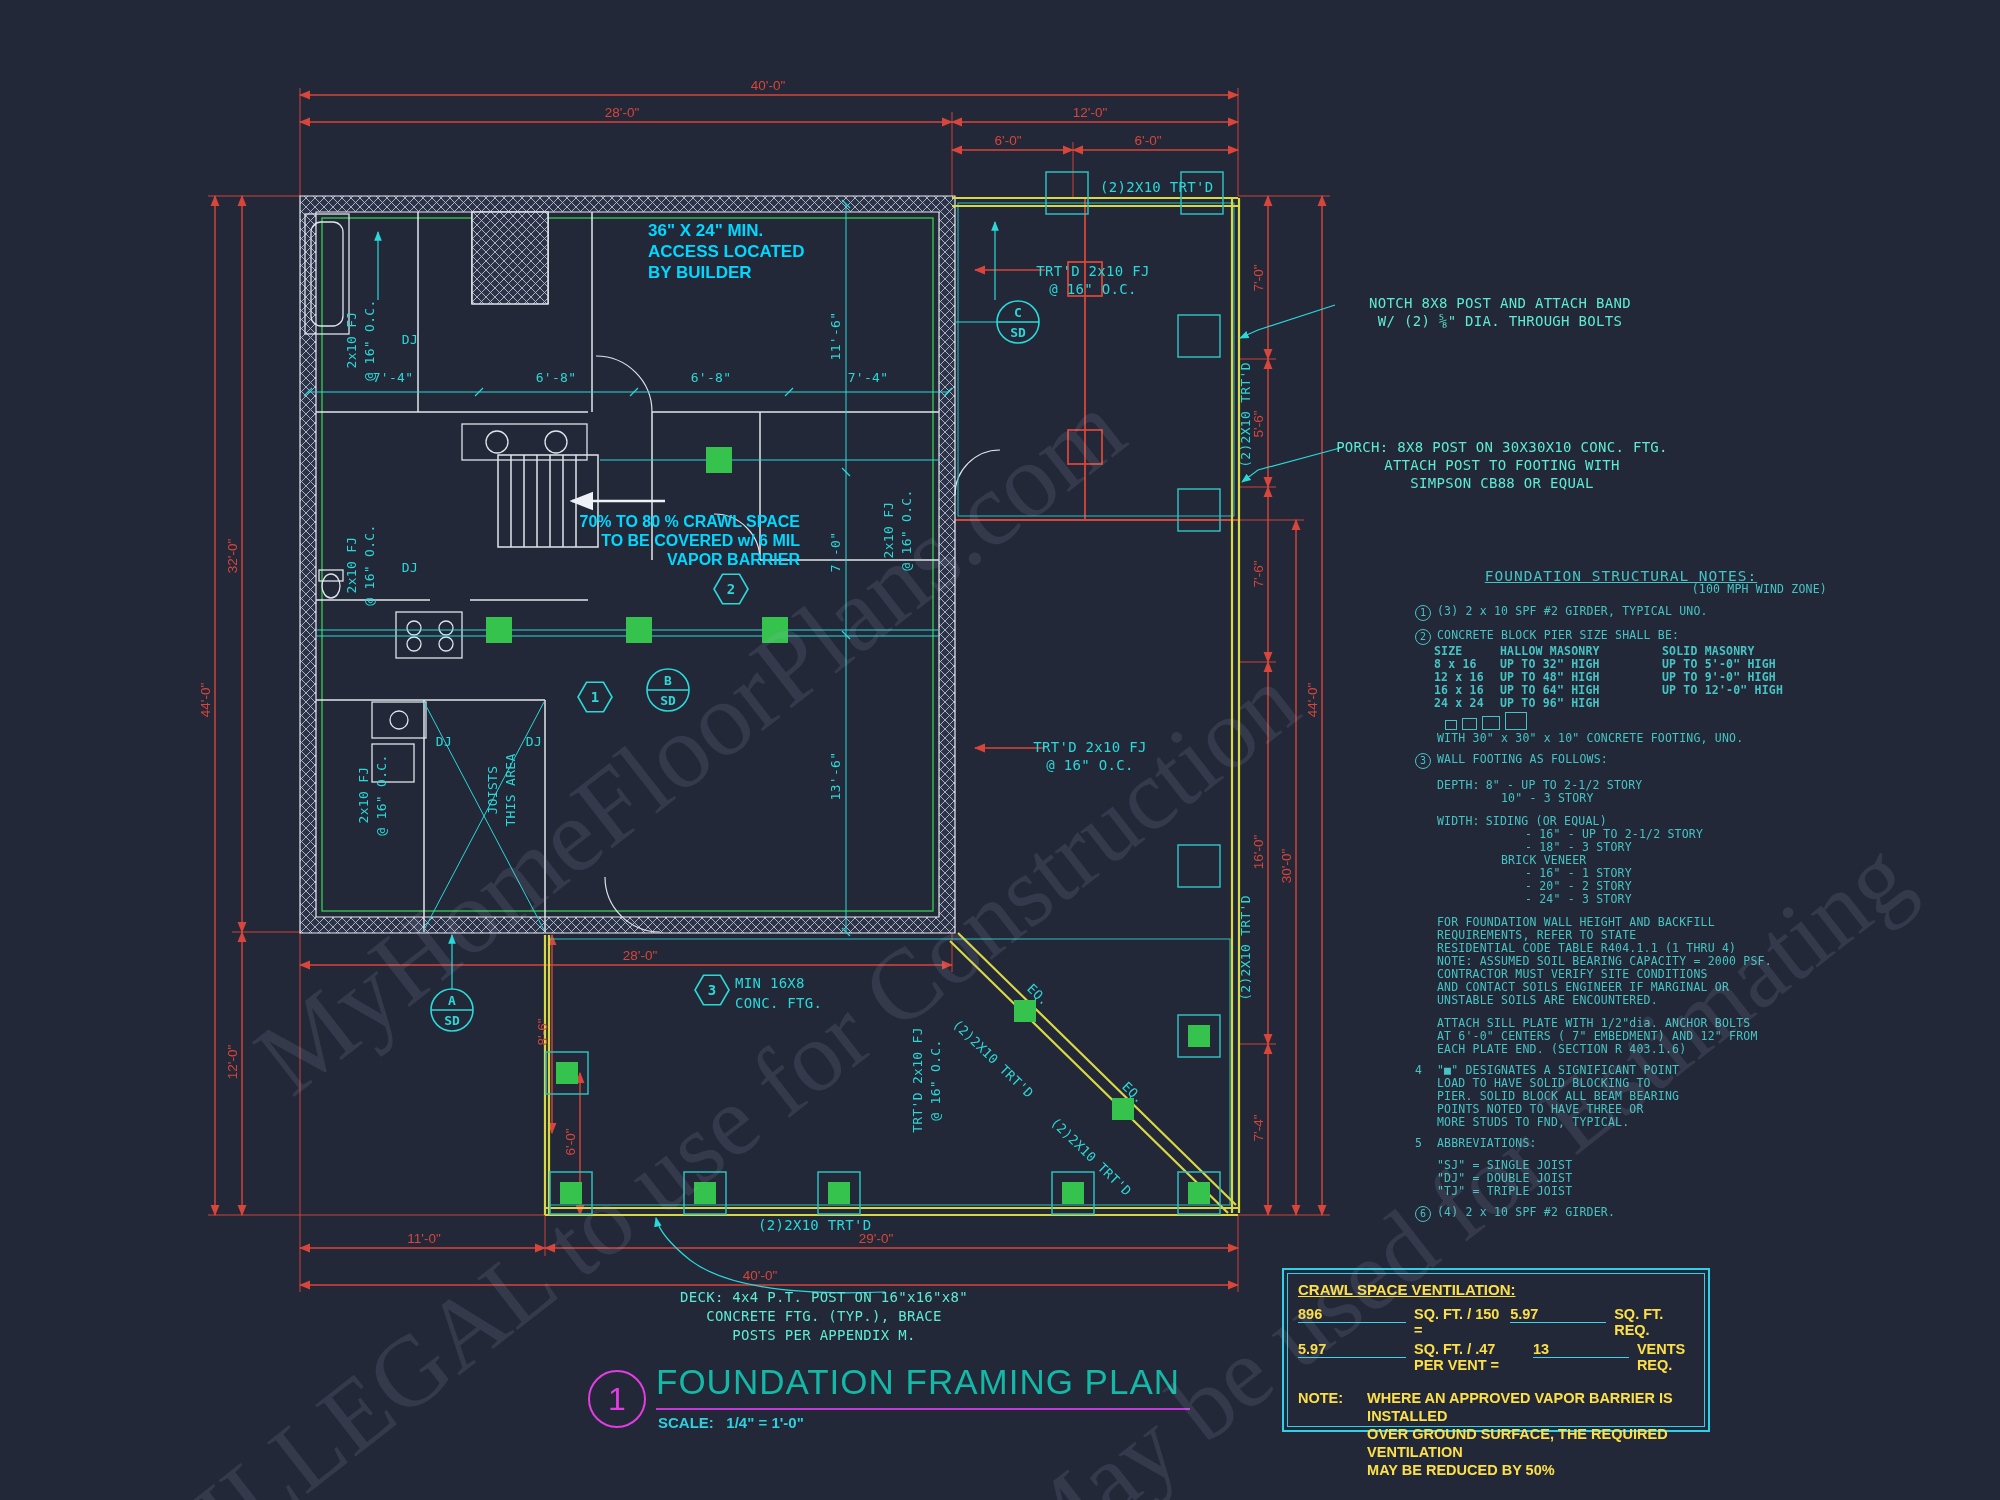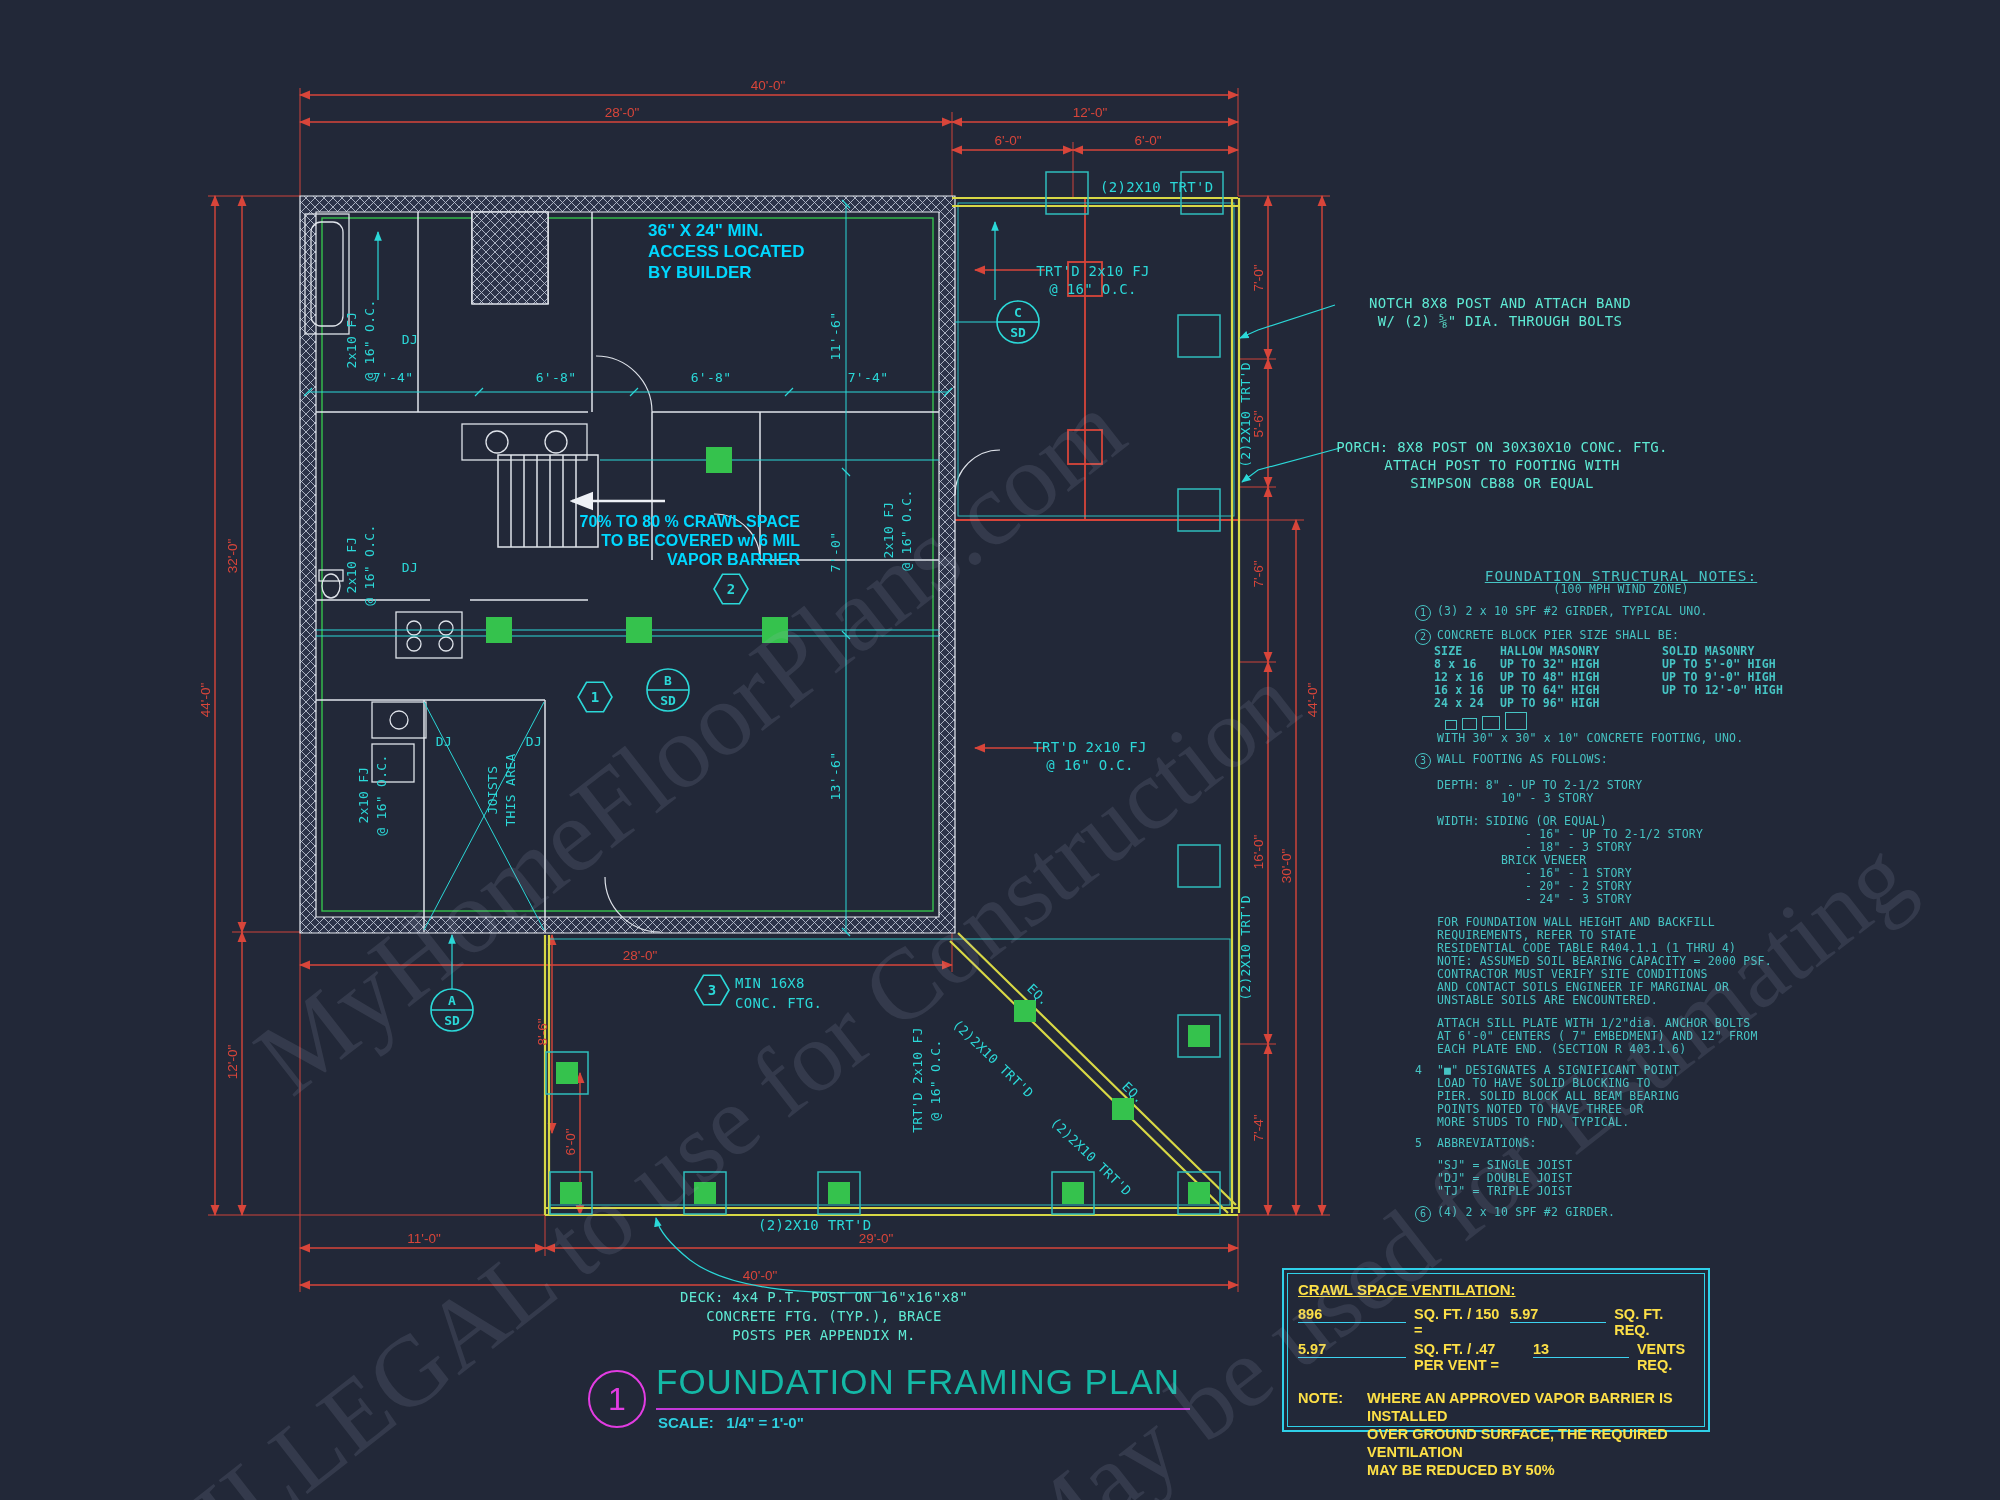--- a/index.html
+++ b/index.html
@@ -14,21 +14,21 @@
   .wm{position:absolute;font-family:"Liberation Serif",serif;color:#aeb6cf;opacity:.13;
       transform-origin:0 50%;white-space:nowrap;pointer-events:none;z-index:5;}
   .note-cad{position:absolute;color:#5eead4;font-family:"DejaVu Sans Mono",monospace;
       font-size:14px;line-height:18px;text-align:center;letter-spacing:.3px;z-index:3;}
   .note-bold{position:absolute;color:#00d8ff;font-family:"Liberation Sans",sans-serif;
       font-weight:bold;font-size:17px;line-height:21px;z-index:3;}
   .notes-col{position:absolute;left:1415px;top:570px;width:412px;color:#46c4c4;
       font-family:"DejaVu Sans Mono",monospace;font-size:11.5px;line-height:13px;
       letter-spacing:.2px;z-index:3;}
   .notes-col .hd{font-size:14.5px;text-align:center;text-decoration:underline;letter-spacing:1px;}
-  .notes-col .sub{text-align:center;margin-bottom:9px;}
+  .notes-col .sub{text-align:right;margin-bottom:9px;}
   .notes-col .row{display:flex;gap:6px;margin-top:8px;}
   .notes-col .num{flex:0 0 16px;}
   .notes-col .cnum{display:inline-block;width:14px;height:14px;border:1px solid #46c4c4;
       border-radius:50%;text-align:center;line-height:13px;font-size:10px;}
   .notes-col .ind{margin-left:22px;}
   .notes-col .ind3{margin-left:86px;}
   .ptable{display:grid;grid-template-columns:66px 162px 1fr;margin-left:19px;font-weight:bold;}
   .pier-icons{display:flex;align-items:flex-end;gap:5px;margin:2px 0 2px 30px;height:18px;}
   .pier-icons i{display:block;border:1px solid #46c4c4;}
   .vent-box{position:absolute;left:1282px;top:1268px;width:428px;height:164px;

